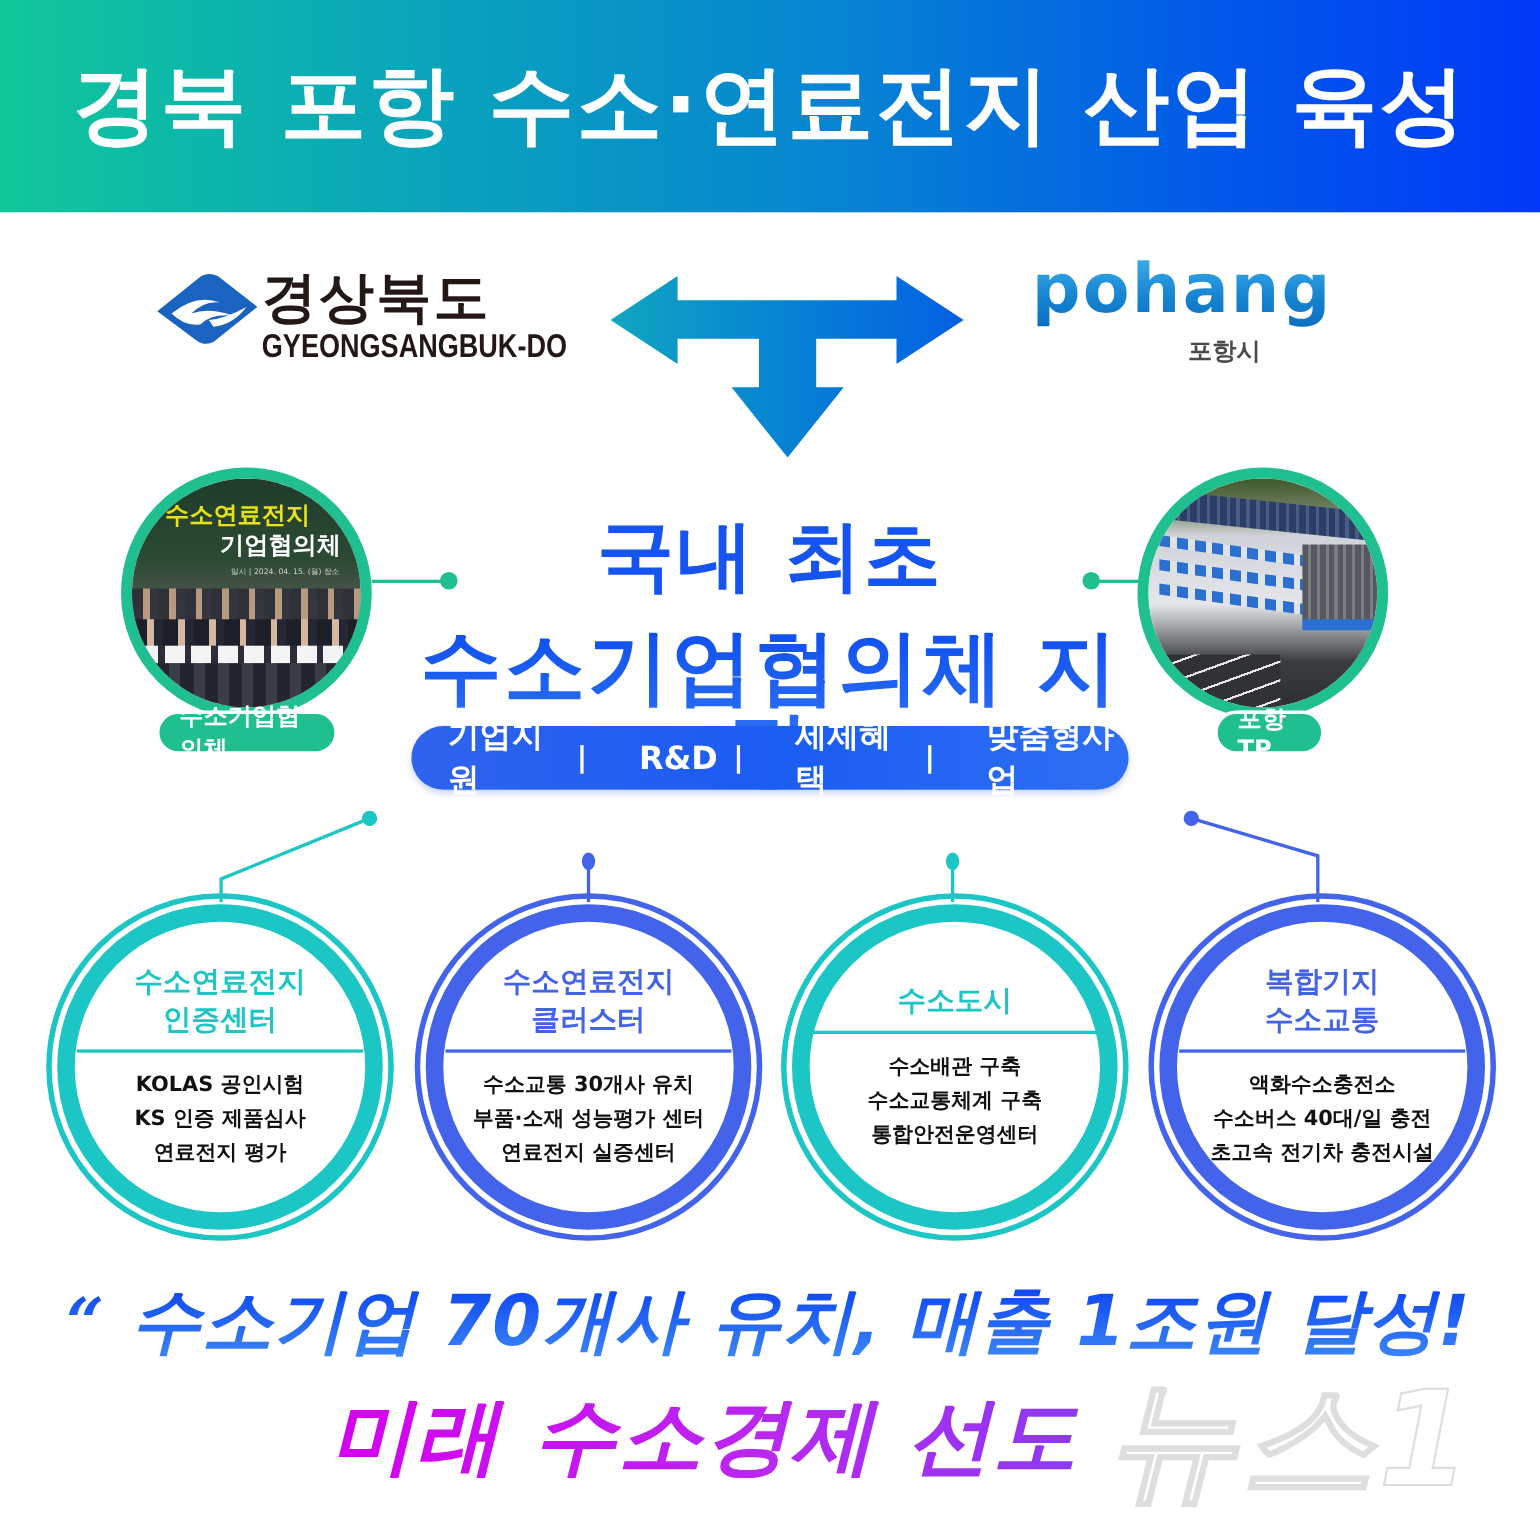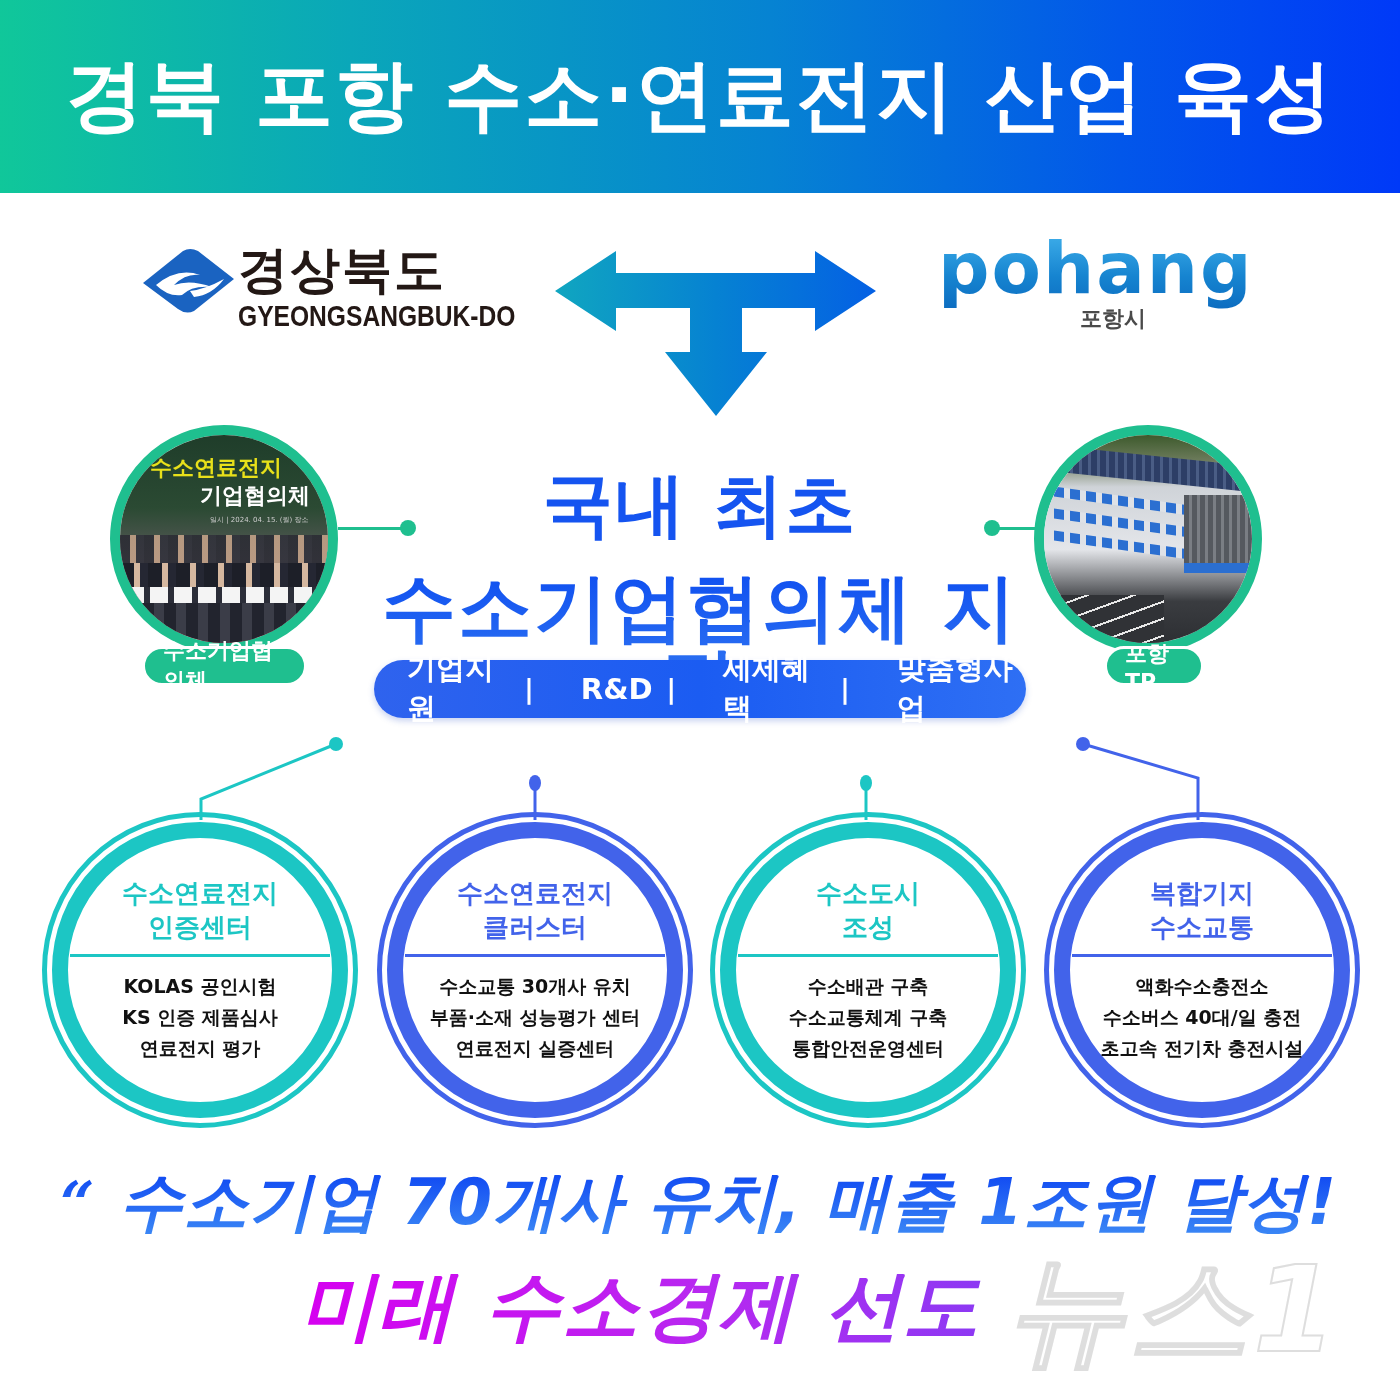--- a/index.html
+++ b/index.html
@@ -21,21 +21,21 @@
   }
 
   
   .gb-logo { left: 138px; top: 237px; width: 360px; height: 100px; }
   .gb-emblem { left: 0; top: 8px; width: 100px; height: 70px; }
   .gb-kor { left: 100px; top: 0px; font-size: 50px; font-weight: bold; color: #231815; letter-spacing: 2px; }
   .gb-eng { left: 100px; top: 62px; font-size: 30px; font-weight: bold; color: #231815; font-family: "Liberation Sans", sans-serif; transform: scaleX(0.82); transform-origin: left; letter-spacing: 0px; white-space: nowrap; }
 
   
   .ph-logo { left: 938px; top: 232px; width: 320px; height: 110px; }
-  .ph-word { left: 0; top: -6px; font-size: 72px; font-weight: bold; color: #1e8fd6; font-family: "DejaVu Sans", sans-serif; letter-spacing: 2px;
+  .ph-word { left: 0; top: -6px; font-size: 62px; font-weight: bold; color: #1e8fd6; font-family: "DejaVu Sans", sans-serif; letter-spacing: 2px;
     background: linear-gradient(180deg, #45b5ee 0%, #1684d0 60%, #0c6cc0 100%); -webkit-background-clip: text; background-clip: text; text-align: right; -webkit-text-fill-color: transparent; }
   .ph-kor { left: 142px; top: 72px; font-size: 22px; color: #4a4a4a; font-weight: bold; }
 
   
   .t-arrow { left: 553px; top: 248px; width: 326px; height: 170px; }
 
   
   .photo-circle {
     width: 228px; height: 228px; border-radius: 50%;
     border: 10px solid #1fbf8f; overflow: hidden;
@@ -223,21 +223,20 @@
     <div class="ring-line">부품·소재 성능평가 센터</div>
     <div class="ring-line">연료전지 실증센터</div>
   </div>
 </div>
 
 <div class="abs ring teal r3">
   <div class="ring-outer"></div>
     <div class="ring-mid"></div>
   <div class="ring-content">
     <div class="ring-title">수소도시</div>
-    <div class="ring-title">조성</div>
     <div class="ring-divider"></div>
     <div class="ring-line">수소배관 구축</div>
     <div class="ring-line">수소교통체계 구축</div>
     <div class="ring-line">통합안전운영센터</div>
   </div>
 </div>
 
 <div class="abs ring blue r4">
   <div class="ring-outer"></div>
     <div class="ring-mid"></div>

